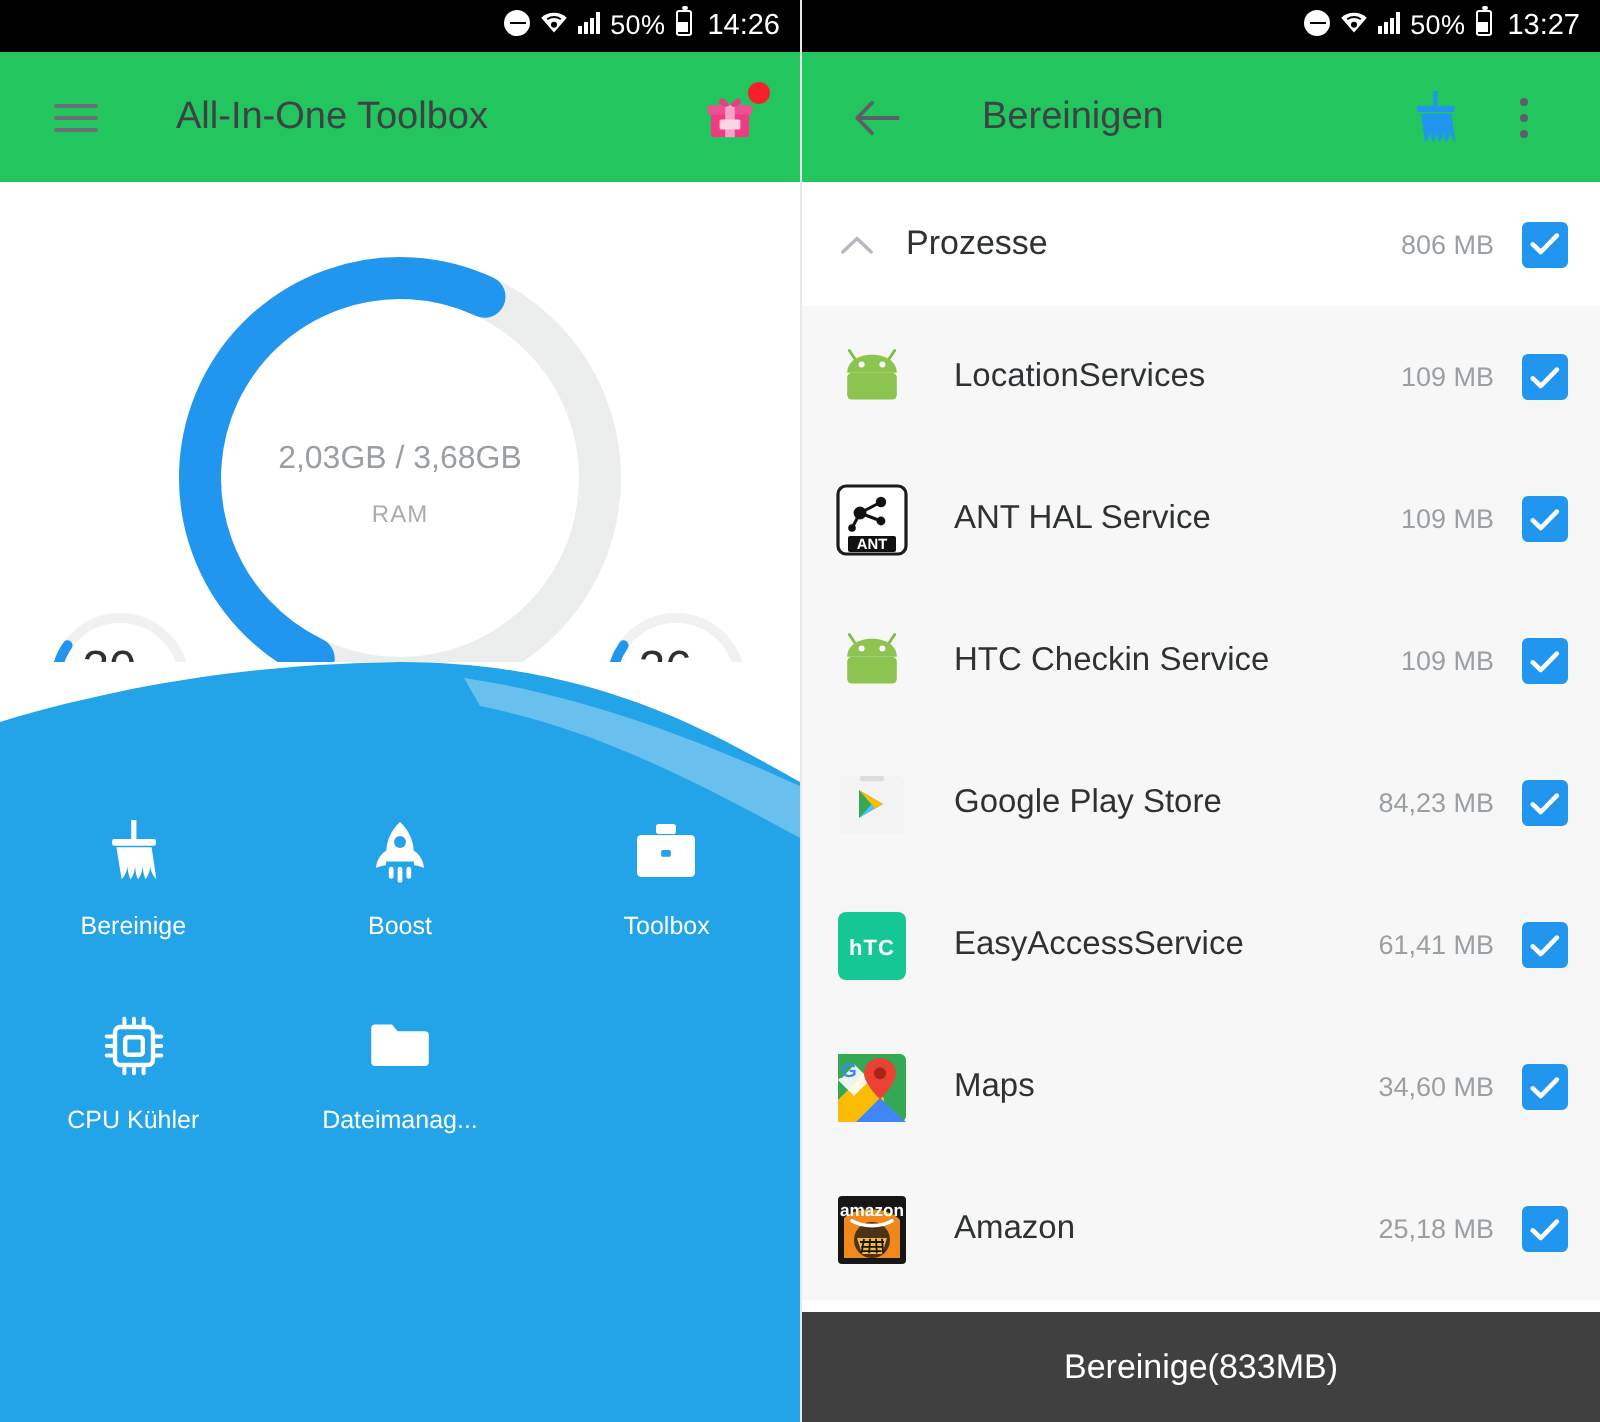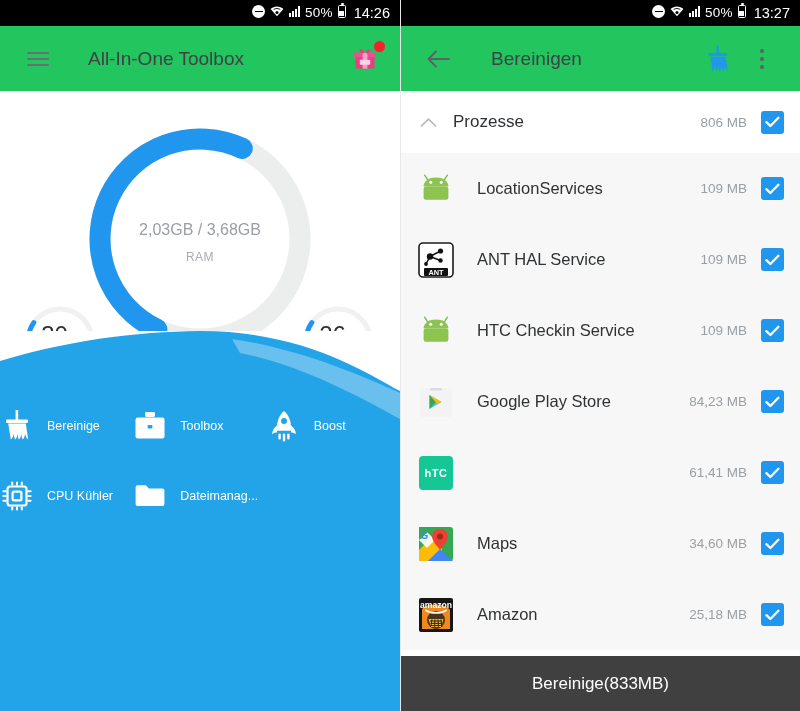--- a/index.html
+++ b/index.html
@@ -88,21 +88,21 @@
   
   .tools {
     position:absolute; left:0; right:0; top:331px; bottom:0;
     background:#23a3e8; overflow:hidden;
   }
   .wave { position:absolute; left:0; top:0; width:400px; height:110px; }
   .tool-grid {
     position:absolute; left:0; right:0; top:78px;
     display:grid; grid-template-columns:repeat(3,1fr); row-gap:36px;
   }
-  .tool-cell { display:flex; flex-direction:row; align-items:center; gap:13px; cursor:pointer; }
+  .tool-cell { display:flex; flex-direction:column; align-items:center; gap:13px; cursor:pointer; }
   .tool-ico { width:34px; height:34px; display:flex; align-items:center; justify-content:center; }
   .tool-label { font-size:12.5px; color:#ffffff; white-space:nowrap; }
 
   
   .list-head {
     height:62px; display:flex; align-items:center; padding:0 16px 0 14px; background:#fff;
   }
   .chev { width:26px; display:flex; align-items:center; justify-content:center; }
   .lh-title { font-size:17px; color:#2f3234; margin-left:12px; }
   .lh-size { font-size:13.5px; color:#9a9fa3; margin-right:14px; }
@@ -242,42 +242,42 @@
               <rect x="13.6" y="0" width="2.6" height="10" fill="#fff"></rect>
               <rect x="4" y="9.5" width="22" height="3.4" rx="1.2" fill="#fff"></rect>
               <path d="M6.2 13.6 h17.6 l2.4 16 c-1.6-1.6-2.8-3.4-3-6.2 c-0.5 3-1.2 4.6-2.4 6.2 c-0.8-1.6-1.3-3.4-1.4-6.2 c-0.5 3-1.1 4.6-2.4 6.2 c-0.9-1.6-1.3-3.4-1.4-6.2 c-0.5 3-1.1 4.6-2.3 6.2 c-0.9-1.6-1.4-3.4-1.5-6.2 c-0.4 2.8-1.5 4.6-3 6.2 z" fill="#fff"></path>
             </svg>
           </div>
           <div class="tool-label">Bereinige</div>
         </div>
 
         <div class="tool-cell">
           <div class="tool-ico">
-            <svg width="32" height="30" viewBox="0 0 32 30">
-              <rect x="11" y="1" width="10" height="5" rx="1.4" fill="#fff"></rect>
-              <rect x="1.5" y="6.5" width="29" height="21" rx="2.2" fill="#fff"></rect>
-              <rect x="13.6" y="14" width="4.8" height="3.4" rx="0.8" fill="#23a3e8"></rect>
-            </svg>
-          </div>
-          <div class="tool-label">Toolbox</div>
-        </div>
-
-        <div class="tool-cell">
-          <div class="tool-ico">
             <svg width="30" height="32" viewBox="0 0 30 32">
               <path d="M15 1 c4.6 4 7 10 7 16.2 v3.6 h-14 v-3.6 C8 11 10.4 5 15 1 z" fill="#fff"></path>
               <path d="M8 15.4 C5 17.4 3.4 20.2 3 24 c2.2-1 3.6-1.4 5-1.4 z" fill="#fff"></path>
               <path d="M22 15.4 C25 17.4 26.6 20.2 27 24 c-2.2-1-3.6-1.4-5-1.4 z" fill="#fff"></path>
               <circle cx="15" cy="11" r="3" fill="#23a3e8"></circle>
               <rect x="9.4" y="23.4" width="2.4" height="6" rx="1.2" fill="#fff"></rect>
               <rect x="13.8" y="23.4" width="2.4" height="8" rx="1.2" fill="#fff"></rect>
               <rect x="18.2" y="23.4" width="2.4" height="6" rx="1.2" fill="#fff"></rect>
             </svg>
           </div>
           <div class="tool-label">Boost</div>
+        </div>
+
+        <div class="tool-cell">
+          <div class="tool-ico">
+            <svg width="32" height="30" viewBox="0 0 32 30">
+              <rect x="11" y="1" width="10" height="5" rx="1.4" fill="#fff"></rect>
+              <rect x="1.5" y="6.5" width="29" height="21" rx="2.2" fill="#fff"></rect>
+              <rect x="13.6" y="14" width="4.8" height="3.4" rx="0.8" fill="#23a3e8"></rect>
+            </svg>
+          </div>
+          <div class="tool-label">Toolbox</div>
         </div>
 
 
         <div class="tool-cell">
           <div class="tool-ico">
             <svg width="32" height="32" viewBox="0 0 32 32">
               <rect x="6.5" y="6.5" width="19" height="19" rx="2.6" fill="none" stroke="#fff" stroke-width="2.2"></rect>
               <rect x="11.6" y="11.6" width="8.8" height="8.8" rx="1.4" fill="none" stroke="#fff" stroke-width="2.2"></rect>
               <g fill="#fff">
                 <rect x="10.2" y="1.4" width="2" height="4.4" rx="1"></rect>
@@ -460,20 +460,21 @@
         </div>
       </div>
 
       <div class="list-row">
         <div class="app-ico">
           <svg width="36" height="36" viewBox="0 0 36 36">
             <rect x="1" y="1" width="34" height="34" rx="4" fill="#16c796"></rect>
             <text x="18" y="22.4" font-family="Liberation Sans, sans-serif" font-size="11" font-weight="bold" fill="#fff" text-anchor="middle" letter-spacing="0.5">hTC</text>
           </svg>
         </div>
+        <div class="app-name">EasyAccessService</div>
         <div class="app-size">61,41 MB</div>
         <div class="cbox">
           <svg width="15" height="12" viewBox="0 0 15 12">
               <path d="M1.4 6.2 L5.4 10 L13.4 1.8" stroke="#fff" stroke-width="2.3" fill="none" stroke-linecap="round" stroke-linejoin="round"></path>
             </svg>
         </div>
       </div>
 
       <div class="list-row">
         <div class="app-ico">

